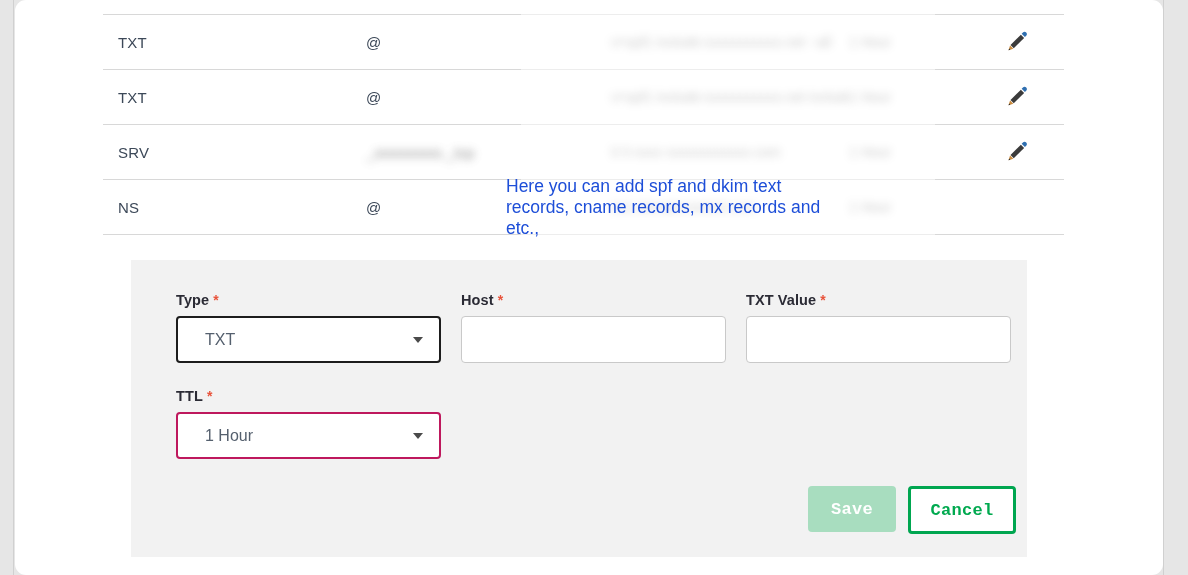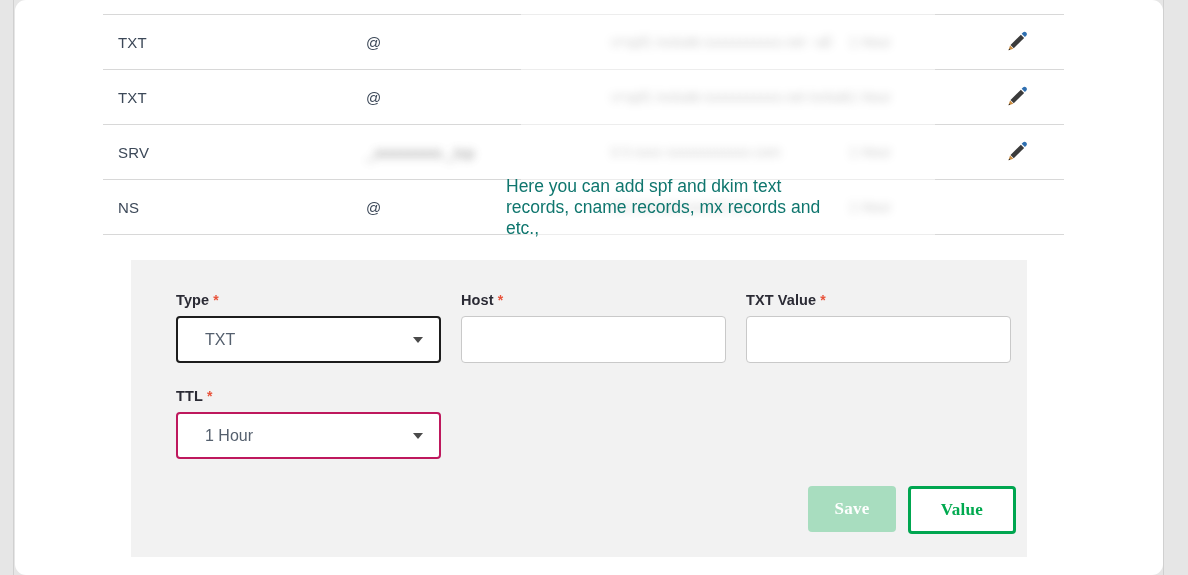--- a/index.html
+++ b/index.html
@@ -95,21 +95,21 @@
 
   
   .pencil {
     width: 26px; height: 26px;
     display: block;
   }
 
   
   .annotation {
     position: absolute;
-    color: #0f766e;
+    color: #1d4ed8;
     font-size: 17.5px;
     line-height: 21px;
     font-family: "Liberation Sans", sans-serif;
     white-space: pre-line;
     z-index: 40;
   }
   #annot-records {
     left: 491px;
     top: 176px;
     width: 330px;
@@ -202,21 +202,21 @@
 
   
   .btn-row {
     position: absolute;
     left: 677px;
     top: 226px;
     display: flex;
     gap: 12px;
   }
   .btn {
-    font-family: Liberation Serif, serif;
+    font-family: Liberation Mono, monospace;
     font-size: 17px;
     font-weight: bold;
     border-radius: 4px;
     cursor: pointer;
     letter-spacing: .3px;
   }
   .btn-save {
     width: 88px;
     height: 46px;
     background: #a8ddbf;
@@ -342,19 +342,19 @@
           <span>TTL</span><span class="req">*</span>
         </span>
         <div class="select-box">
           <span>1 Hour</span>
           <span class="caret"></span>
         </div>
       </div>
 
       <div class="btn-row">
         <button class="btn btn-save">Save</button>
-        <button class="btn btn-cancel">Value</button>
+        <button class="btn btn-cancel">Cancel</button>
       </div>
 
     </div>
 
   </div>
 </div>
 
 </body></html>

